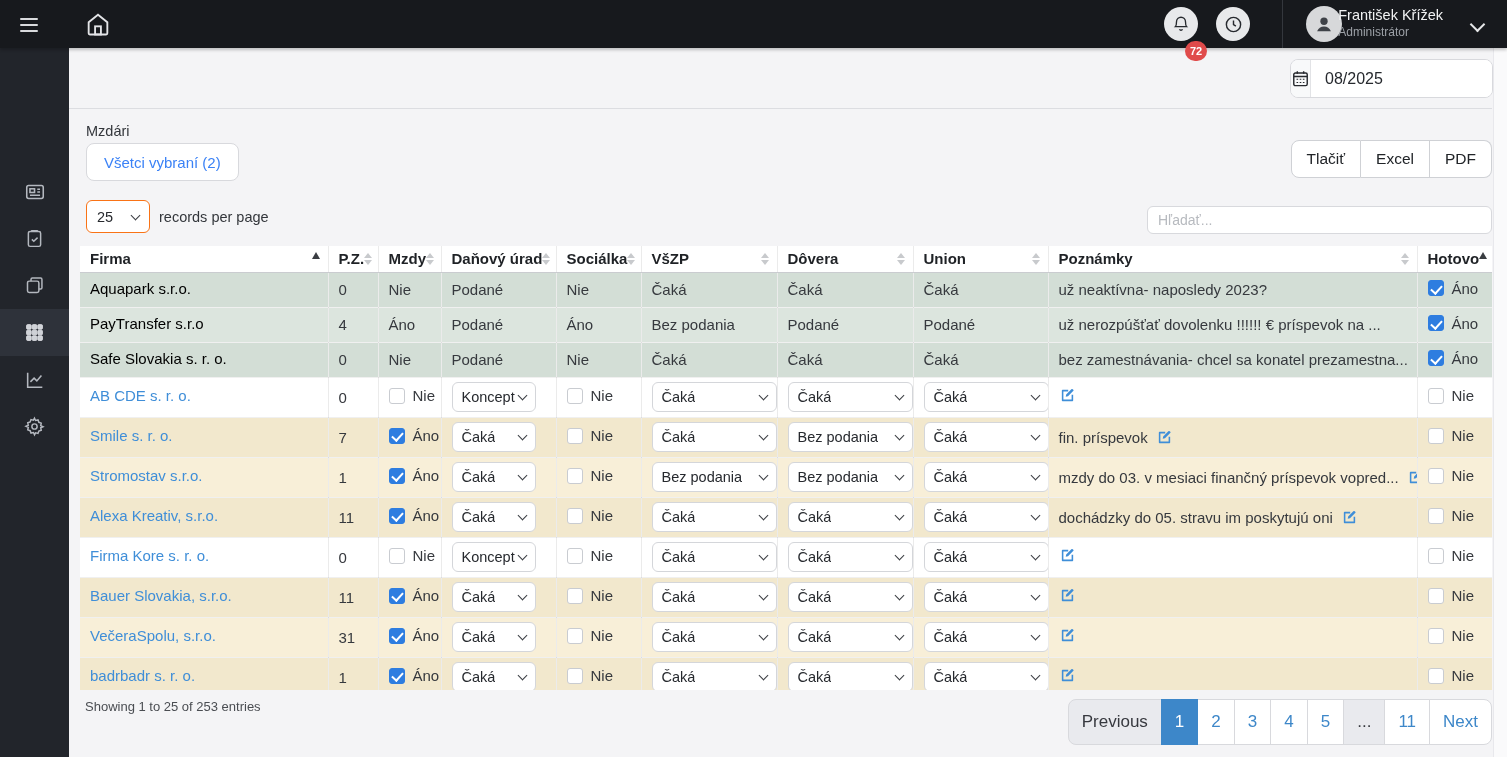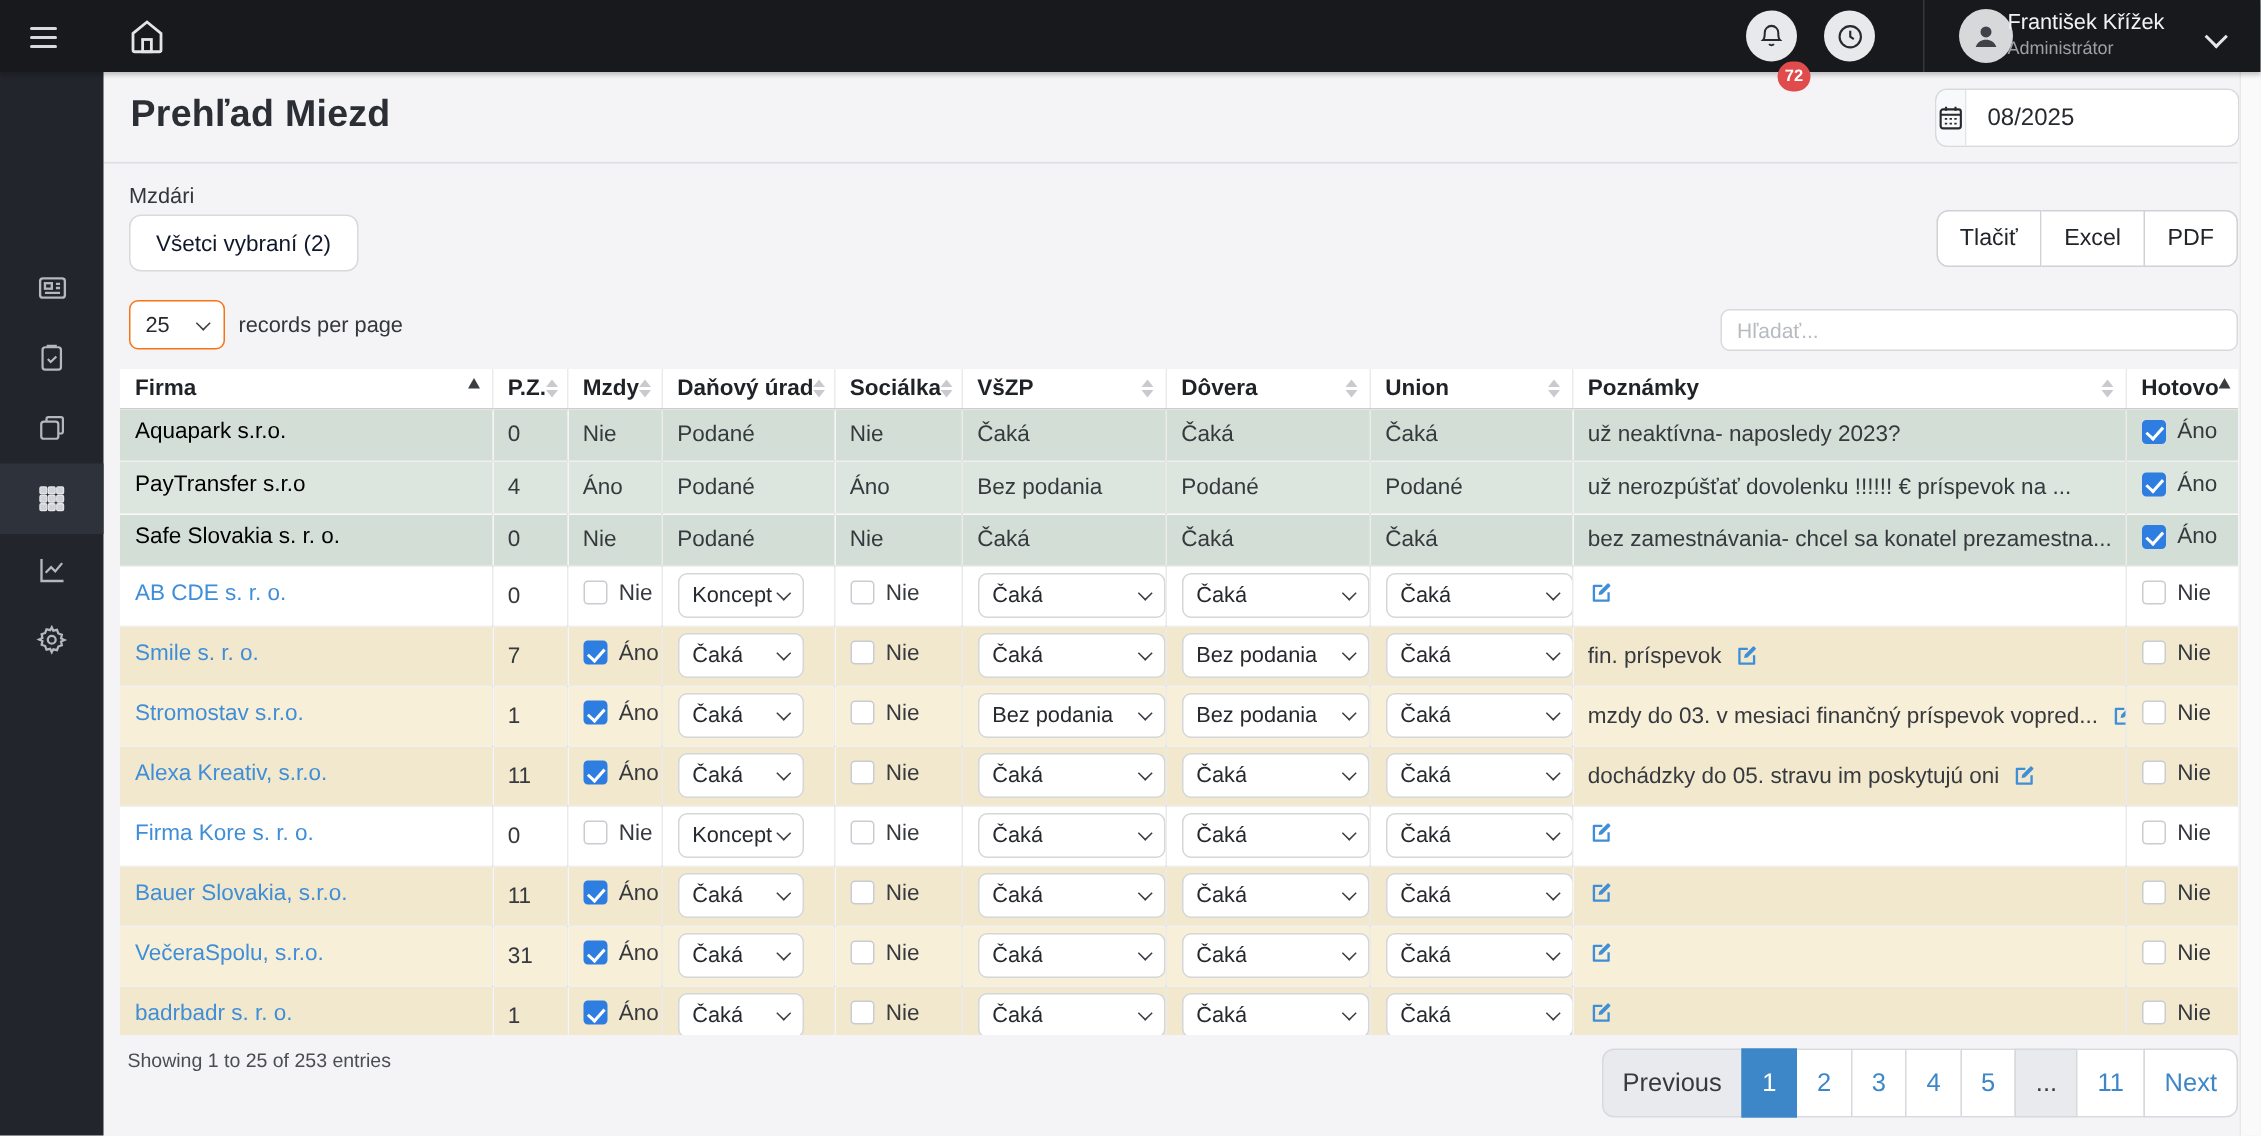--- a/index.html
+++ b/index.html
@@ -45,21 +45,21 @@
   .title-divider { position:absolute; left:0; top:60px; right:15px; height:1px; background:#dcdde1; }
 
   .date-widget { position:absolute; right:14px; top:11px; width:203px; height:39px; background:#fff;
                  border:1px solid #d8d9dd; border-radius:8px; display:flex; overflow:hidden; }
   .date-icon-cell { width:40px; border-right:1px solid #e2e3e6; background:#f8f9fa; display:flex; align-items:center; justify-content:center; }
   .date-input { flex:1; border:0; outline:none; font-size:16px; color:#26292e; padding:0 0 0 14px;
                 font-family:"Liberation Sans",sans-serif; background:#fff; }
 
   .mzdari-label { position:absolute; left:17px; top:75px; font-size:14.5px; color:#33363b; }
   .select-all-btn { position:absolute; left:17px; top:95px; height:38px; padding:0 17px; background:#fff;
-                    border:1px solid #d8d9dd; border-radius:8px; font-size:15px; color:#0f172a;
+                    border:1px solid #d8d9dd; border-radius:8px; font-size:15px; color:#3b82f6;
                     display:flex; align-items:center; cursor:pointer; font-family:"Liberation Sans",sans-serif; }
 
   .export-group { position:absolute; right:15px; top:92px; height:38px; display:flex; }
   .export-btn { height:38px; padding:0 15px; background:#fff; border:1px solid #cfd1d5; border-left-width:0;
                 font-size:15.5px; color:#212428; display:flex; align-items:center; cursor:pointer;
                 font-family:"Liberation Sans",sans-serif; }
   .export-btn:first-child { border-left-width:1px; border-radius:8px 0 0 8px; }
   .export-btn:last-child { border-radius:0 8px 8px 0;text-align:right; }
 
   .pagesize-wrap { position:absolute; left:17px; top:152px; display:flex; align-items:center; }
@@ -215,21 +215,20 @@
         <circle cx="12" cy="12" r="3"></circle>
         <path d="M12 2.5l1.2 2.6 2.8-.6 1 2.7 2.7 1-.6 2.8 2.6 1.2-2.6 1.2.6 2.8-2.7 1-1 2.7-2.8-.6L12 21.5l-1.2-2.6-2.8.6-1-2.7-2.7-1 .6-2.8L2.3 11.8l2.6-1.2-.6-2.8 2.7-1 1-2.7 2.8.6z"></path>
       </svg>
     </div>
   </div>
 </div>
 
 <div class="scroll-strip"></div>
 
 <div class="main">
-  <div class="page-title">Prehľad Miezd</div>
 
   <div class="date-widget">
     <div class="date-icon-cell">
       <svg width="19" height="19" viewBox="0 0 24 24" fill="none" stroke="#26292e" stroke-width="1.8">
         <rect x="3.5" y="5" width="17" height="16" rx="2"></rect>
           <path d="M3.5 9.5h17M8 2.8V6M16 2.8V6"></path>
         <path stroke-width="1.4" d="M7 13h2M11 13h2M15 13h2M7 17h2M11 17h2M15 17h2"></path>
       </svg>
     </div>
     <input class="date-input" value="08/2025" style="">

